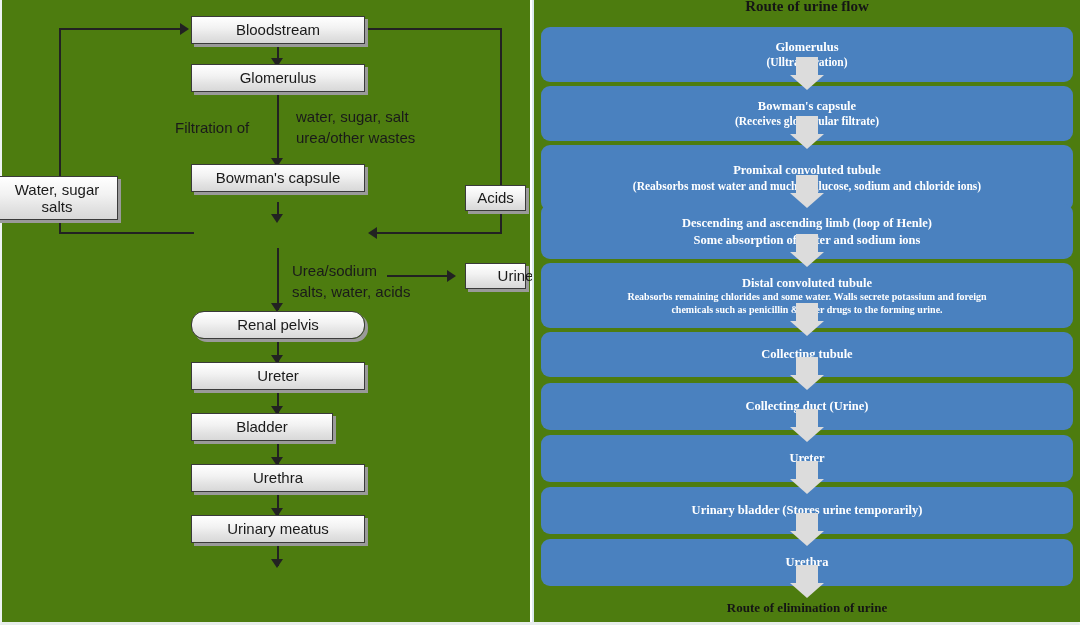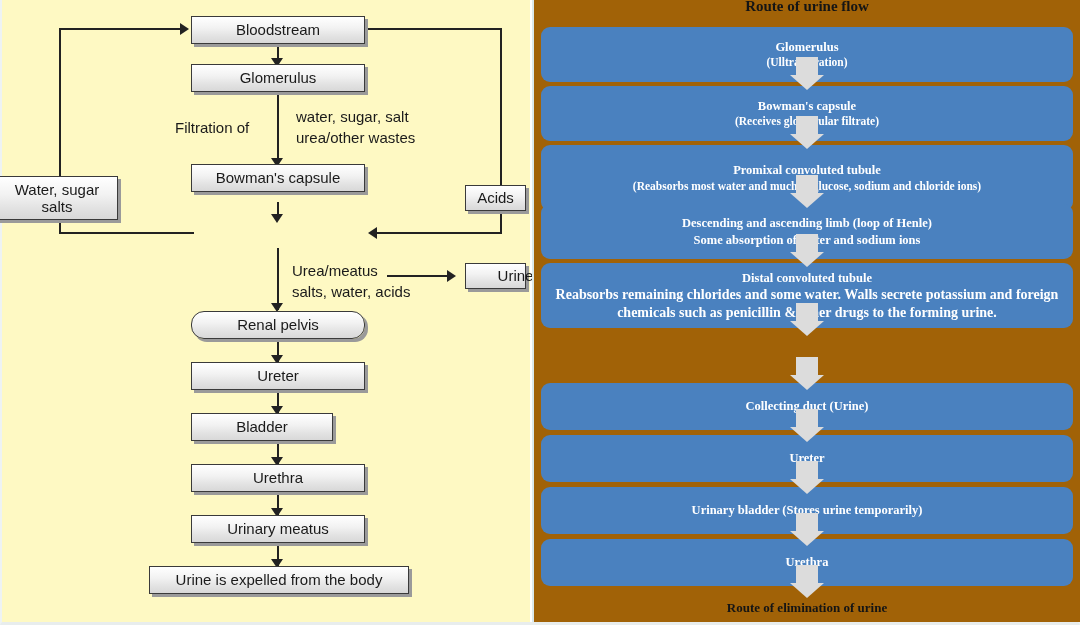--- a/index.html
+++ b/index.html
@@ -12,21 +12,21 @@
   #page{
     position:relative;width:1080px;height:625px;
     background:#ffffff;
     box-sizing:border-box;
     border-left:2px solid #eef3f3;
     border-right:2px solid #eef3f3;
     border-bottom:3px solid #e8eded;
   }
 
   
-  #left-panel{position:absolute;left:0;top:0;width:528px;height:622px;background:#fef9c3;}
+  #left-panel{position:absolute;left:0;top:0;width:528px;height:622px;background:#4d7c0f;}
   #panel-divider{position:absolute;left:530px;top:0;width:2px;height:622px;background:#dce9ec;}
 
   .gbox{
     position:absolute;
     box-sizing:border-box;
     background:linear-gradient(to bottom,#ffffff 0%,#f2f2f2 42%,#e2e2e2 75%,#d8d8d8 100%);
     border:1.5px solid #3a3a3a;
     box-shadow:3px 3px 0 0 #9a9a9a;
     color:#1a1a1a;
     font-size:15px;
@@ -56,39 +56,39 @@
   .arrowlf{
     position:absolute;width:0;height:0;
     border-top:6px solid transparent;
     border-bottom:6px solid transparent;
     border-right:9px solid #222;
   }
 
   .lbl{position:absolute;color:#1a1a1a;font-size:15px;line-height:1.25;white-space:nowrap;}
 
   
-  #right-panel{position:absolute;left:532px;top:0;width:546px;height:622px;background:#a16207;}
+  #right-panel{position:absolute;left:532px;top:0;width:546px;height:622px;background:#4d7c0f;}
   #route-title{
     position:absolute;left:0;top:-2px;width:546px;text-align:center;
     font-family:"Liberation Serif",serif;font-weight:bold;font-size:15px;color:#151515;
   }
   .bbox{
     position:absolute;left:7px;width:532px;
     background:#4a81bf;border-radius:9px;
     color:#ffffff;
     font-family:"Liberation Serif",serif;
     font-weight:bold;
     display:flex;flex-direction:column;align-items:center;justify-content:center;
     text-align:center;
     box-sizing:border-box;
     padding:2px 8px;
   }
   .bbox .l1{font-size:12.5px;line-height:1.3;}
   .bbox .l2{font-size:11.5px;line-height:1.3;}
-  .bbox .l3{font-size:14px;line-height:1.25;}
+  .bbox .l3{font-size:10px;line-height:1.25;}
 
   .barrow{position:absolute;left:50%;transform:translateX(-50%);z-index:5;}
   .barrow .stem{width:22px;background:#dcdcdc;margin:0 auto;}
   .barrow .head{
     width:0;height:0;margin:0 auto;
     border-left:17px solid transparent;
     border-right:17px solid transparent;
     border-top:15px solid #dcdcdc;
   }
   #route-footer{
@@ -169,43 +169,40 @@
     </div>
 
     <div class="gbox" style="left:189px;top:464px;width:174px;height:28px;">
       <span>Urethra</span>
     </div>
 
     <div class="gbox" style="left:189px;top:515px;width:174px;height:28px;">
       <span>Urinary meatus</span>
     </div>
 
-    <div class="gbox" style="left:147px;top:566px;width:260px;height:28px;">
-      <span>Urine is expelled from the body</span>
-    </div>
 
     <div class="gbox wrap" style="left:-6px;top:176px;width:122px;height:44px;flex-direction:column;">
       <span>Water, sugar</span>
       <span>salts</span>
     </div>
 
     <div class="gbox" style="left:463px;top:185px;width:61px;height:26px;">
       <span>Acids</span>
     </div>
 
     <div class="gbox" style="left:463px;top:263px;width:61px;height:26px;padding-left:40px;">
       <span>Urine</span>
     </div>
 
     <div class="lbl" style="left:173px;top:119px;">Filtration of</div>
 
     <div class="lbl" style="left:294px;top:108px;">water, sugar, salt</div>
     <div class="lbl" style="left:294px;top:129px;">urea/other wastes</div>
 
-    <div class="lbl" style="left:290px;top:262px;">Urea/meatus</div>
+    <div class="lbl" style="left:290px;top:262px;">Urea/sodium</div>
     <div class="lbl" style="left:290px;top:283px;">salts, water, acids</div>
   </div>
 
   <div id="panel-divider"></div>
 
   <div id="right-panel">
 
     <div id="route-title">Route of urine flow</div>
 
     <div class="bbox" style="top:27px;height:55px;">
@@ -247,20 +244,23 @@
     <div class="bbox" style="top:263px;height:65px;">
       <div class="l1">Distal convoluted tubule</div>
       <div class="l3">Reabsorbs remaining chlorides and some water. Walls secrete potassium and foreign</div>
       <div class="l3">chemicals such as penicillin &amp; other drugs to the forming urine.</div>
     </div>
     <div class="barrow" style="top:303px;">
       <div class="stem" style="height:18px;"></div>
         <div class="head"></div>
     </div>
 
+    <div class="bbox" style="top:332px;height:45px;">
+      <div class="l1">Collecting tubule</div>
+    </div>
     <div class="barrow" style="top:357px;">
       <div class="stem" style="height:18px;"></div>
         <div class="head"></div>
     </div>
 
     <div class="bbox" style="top:383px;height:47px;">
       <div class="l1">Collecting duct (Urine)</div>
     </div>
     <div class="barrow" style="top:409px;">
       <div class="stem" style="height:18px;"></div>

